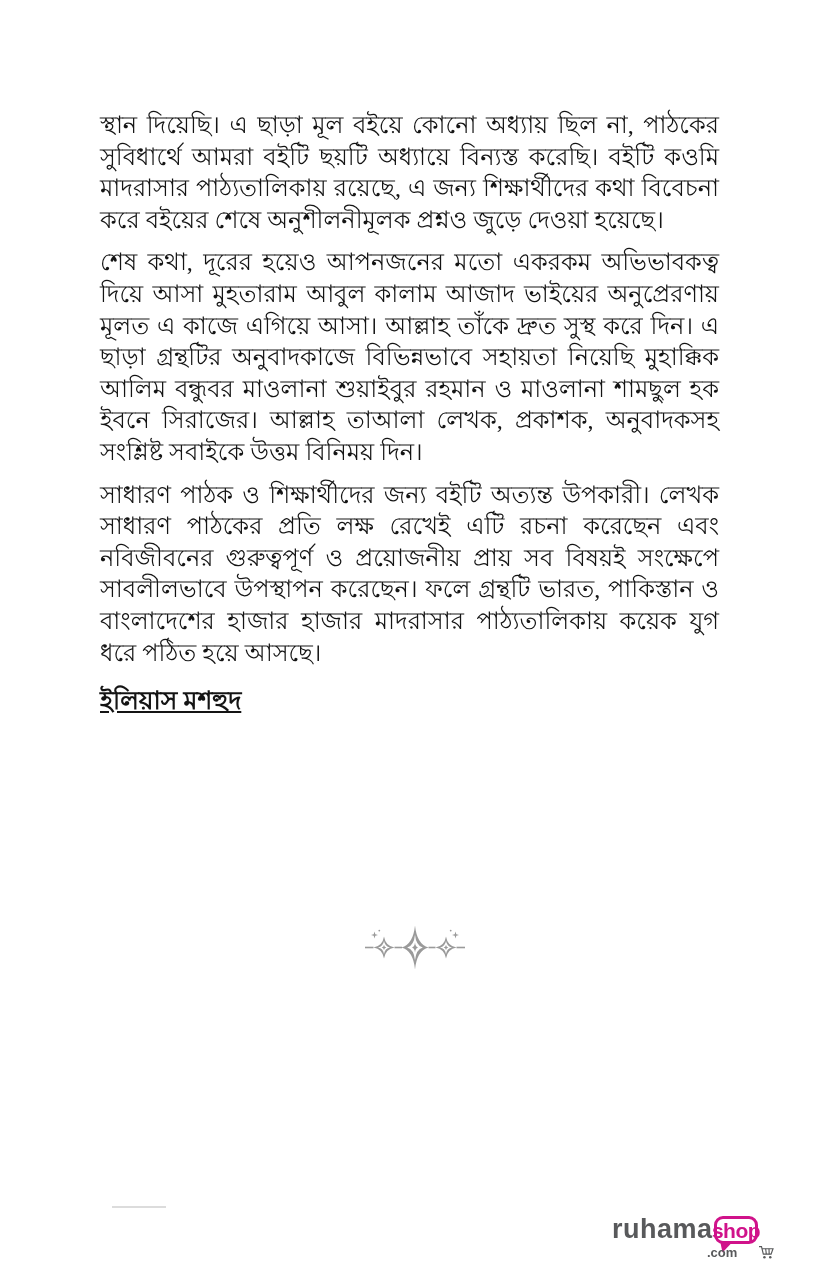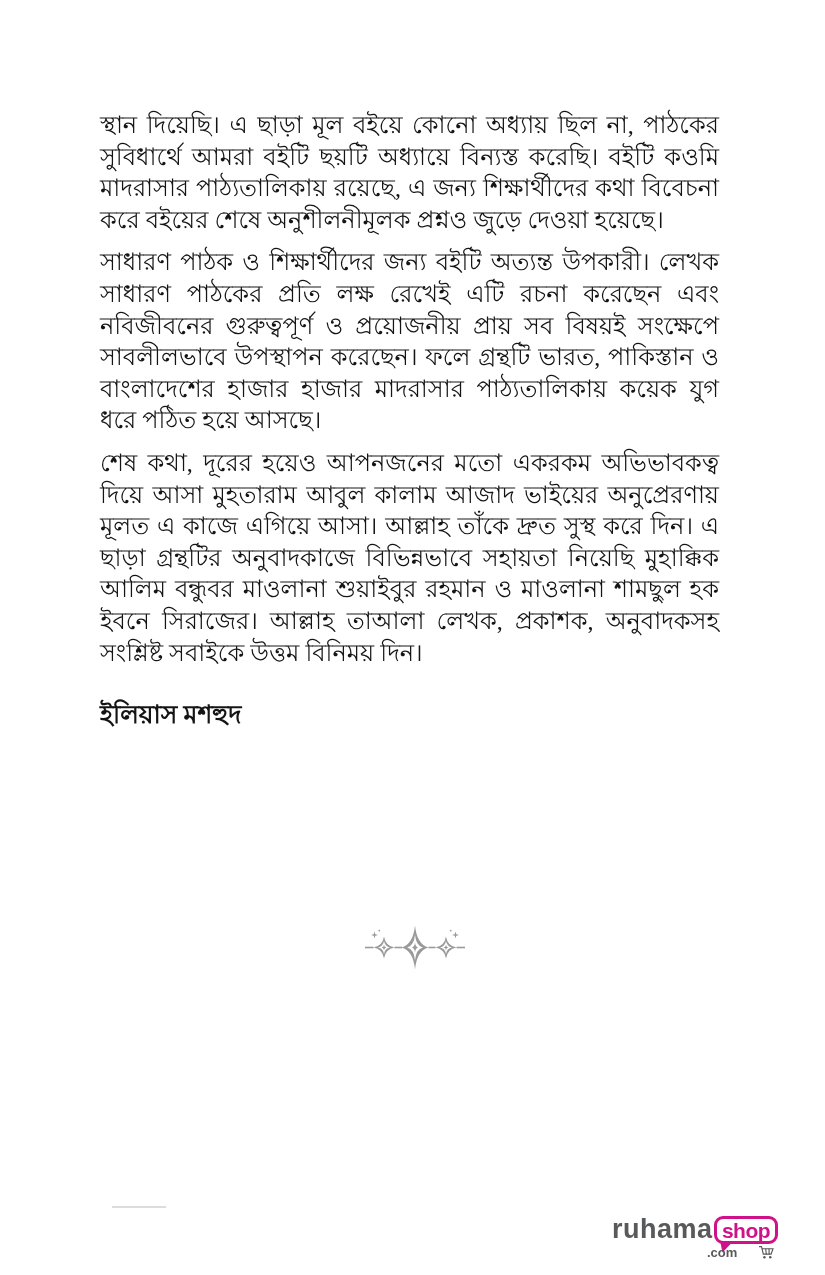--- a/index.html
+++ b/index.html
@@ -26,21 +26,21 @@
   .body-text{
     position:absolute;
     left:100px;top:110px;width:633px;
     color:var(--text-ink);
     font-size:24px;
     line-height:31.6px;
     text-align:justify;
   }
   .body-text p{margin:0 14px 11px 0;}
   
-  .signature{margin-top:30px;}
+  .signature{margin-top:16px;text-decoration:underline;}
   .sig-name{
     font-weight:bold;
     font-size:25px;
     line-height:32px;
   }
   .sig-date{
     font-size:23px;
     line-height:32px;
   }
   
@@ -68,21 +68,21 @@
   }
   .brand-prefix{
     position:absolute;left:4px;top:2px;
     font-size:27px;font-weight:bold;
     line-height:30px;
     color:var(--brand-gray);
     letter-spacing:.5px;
   }
   .bubble{
     position:absolute;left:106px;top:4px;
-    width:64px;height:28px;
+    width:44px;height:28px;
     border:3px solid var(--brand-magenta);
     border-radius:9px;
     background:#ffffff;
     display:flex;align-items:center;justify-content:center;
   }
   .bubble-text{
     color:var(--brand-magenta);
     font-size:21px;font-weight:bold;
     letter-spacing:-0.5px;
     line-height:21px;
@@ -105,22 +105,22 @@
   .cart-stroke{stroke:var(--brand-gray);fill:none;stroke-width:1.4;}
   .cart-fill{fill:var(--brand-gray);}
 </style>
 </head>
 <body>
 
 <div class="page">
 
   <main class="body-text">
     <p>স্থান দিয়েছি। এ ছাড়া মূল বইয়ে কোনো অধ্যায় ছিল না, পাঠকের সুবিধার্থে আমরা বইটি ছয়টি অধ্যায়ে বিন্যস্ত করেছি। বইটি কওমি মাদরাসার পাঠ্যতালিকায় রয়েছে, এ জন্য শিক্ষার্থীদের কথা বিবেচনা করে বইয়ের শেষে অনুশীলনীমূলক প্রশ্নও জুড়ে দেওয়া হয়েছে।</p>
+    <p>শেষ কথা, দূরের হয়েও আপনজনের মতো একরকম অভিভাবকত্ব দিয়ে আসা মুহতারাম আবুল কালাম আজাদ ভাইয়ের অনুপ্রেরণায় মূলত এ কাজে এগিয়ে আসা। আল্লাহ তাঁকে দ্রুত সুস্থ করে দিন। এ ছাড়া গ্রন্থটির অনুবাদকাজে বিভিন্নভাবে সহায়তা নিয়েছি মুহাক্কিক আলিম বন্ধুবর মাওলানা শুয়াইবুর রহমান ও মাওলানা শামছুল হক ইবনে সিরাজের। আল্লাহ তাআলা লেখক, প্রকাশক, অনুবাদকসহ সংশ্লিষ্ট সবাইকে উত্তম বিনিময় দিন।</p>
     <p>সাধারণ পাঠক ও শিক্ষার্থীদের জন্য বইটি অত্যন্ত উপকারী। লেখক সাধারণ পাঠকের প্রতি লক্ষ রেখেই এটি রচনা করেছেন এবং নবিজীবনের গুরুত্বপূর্ণ ও প্রয়োজনীয় প্রায় সব বিষয়ই সংক্ষেপে সাবলীলভাবে উপস্থাপন করেছেন। ফলে গ্রন্থটি ভারত, পাকিস্তান ও বাংলাদেশের হাজার হাজার মাদরাসার পাঠ্যতালিকায় কয়েক যুগ ধরে পঠিত হয়ে আসছে।</p>
-    <p>শেষ কথা, দূরের হয়েও আপনজনের মতো একরকম অভিভাবকত্ব দিয়ে আসা মুহতারাম আবুল কালাম আজাদ ভাইয়ের অনুপ্রেরণায় মূলত এ কাজে এগিয়ে আসা। আল্লাহ তাঁকে দ্রুত সুস্থ করে দিন। এ ছাড়া গ্রন্থটির অনুবাদকাজে বিভিন্নভাবে সহায়তা নিয়েছি মুহাক্কিক আলিম বন্ধুবর মাওলানা শুয়াইবুর রহমান ও মাওলানা শামছুল হক ইবনে সিরাজের। আল্লাহ তাআলা লেখক, প্রকাশক, অনুবাদকসহ সংশ্লিষ্ট সবাইকে উত্তম বিনিময় দিন।</p>
 
     <div class="signature">
       <div class="sig-name">ইলিয়াস মশহুদ</div>
     </div>
   </main>
 
   <div class="ornament">
     <svg viewBox="0 0 102 52" width="102" height="52" xmlns="http://www.w3.org/2000/svg" aria-hidden="true">
 
       <line class="orn-line" x1="1" y1="26.5" x2="9.5" y2="26.5"></line>

